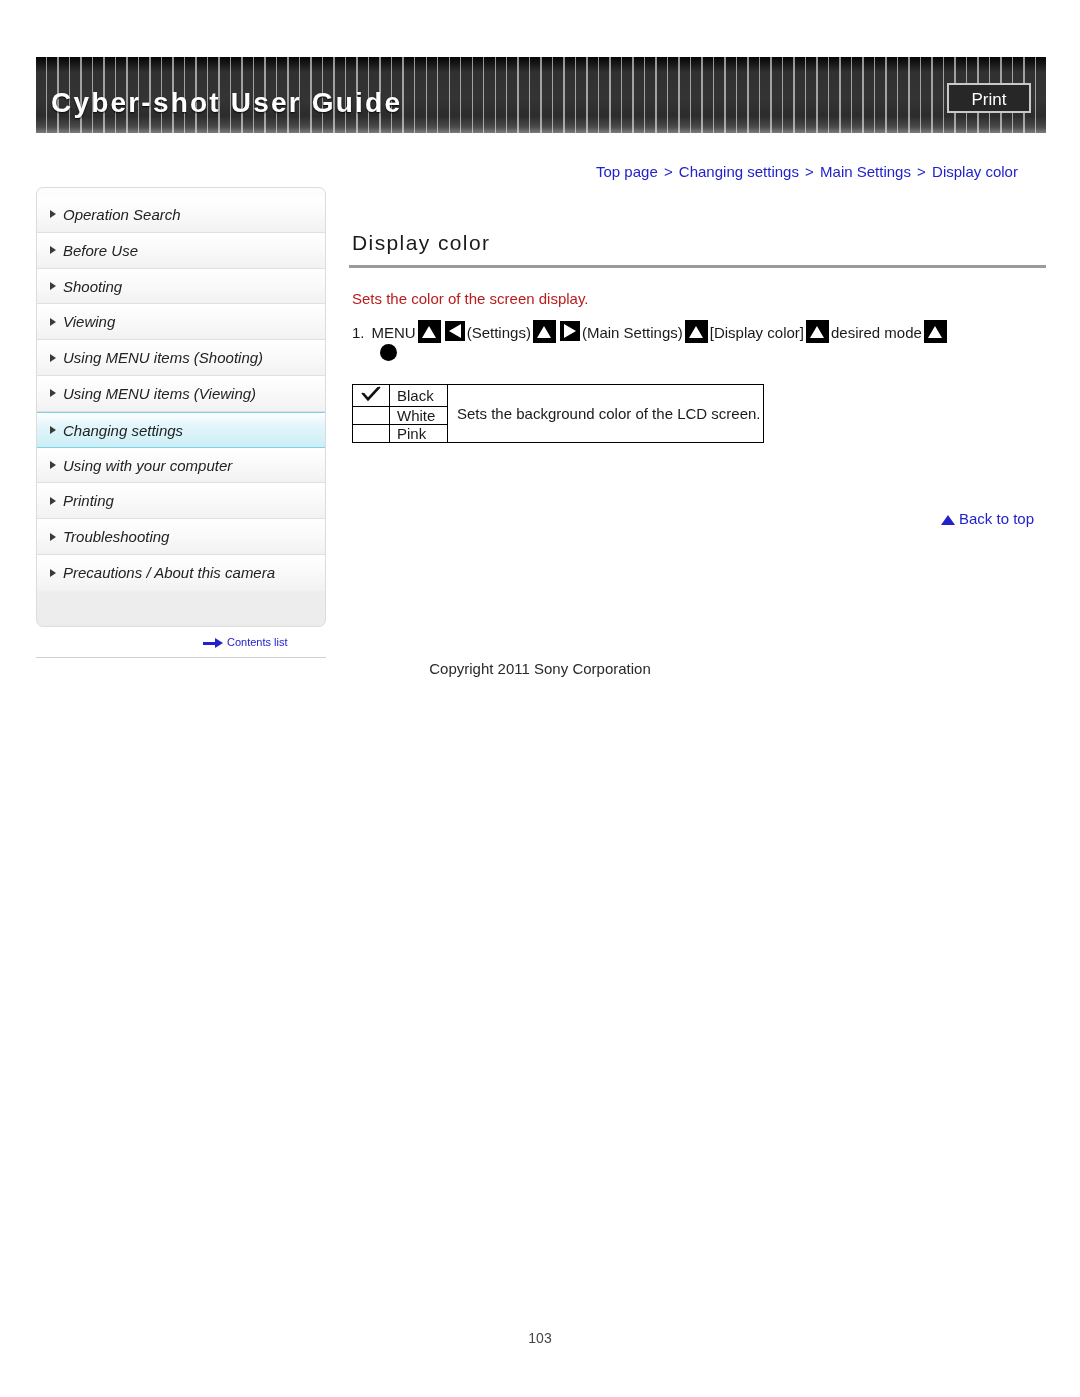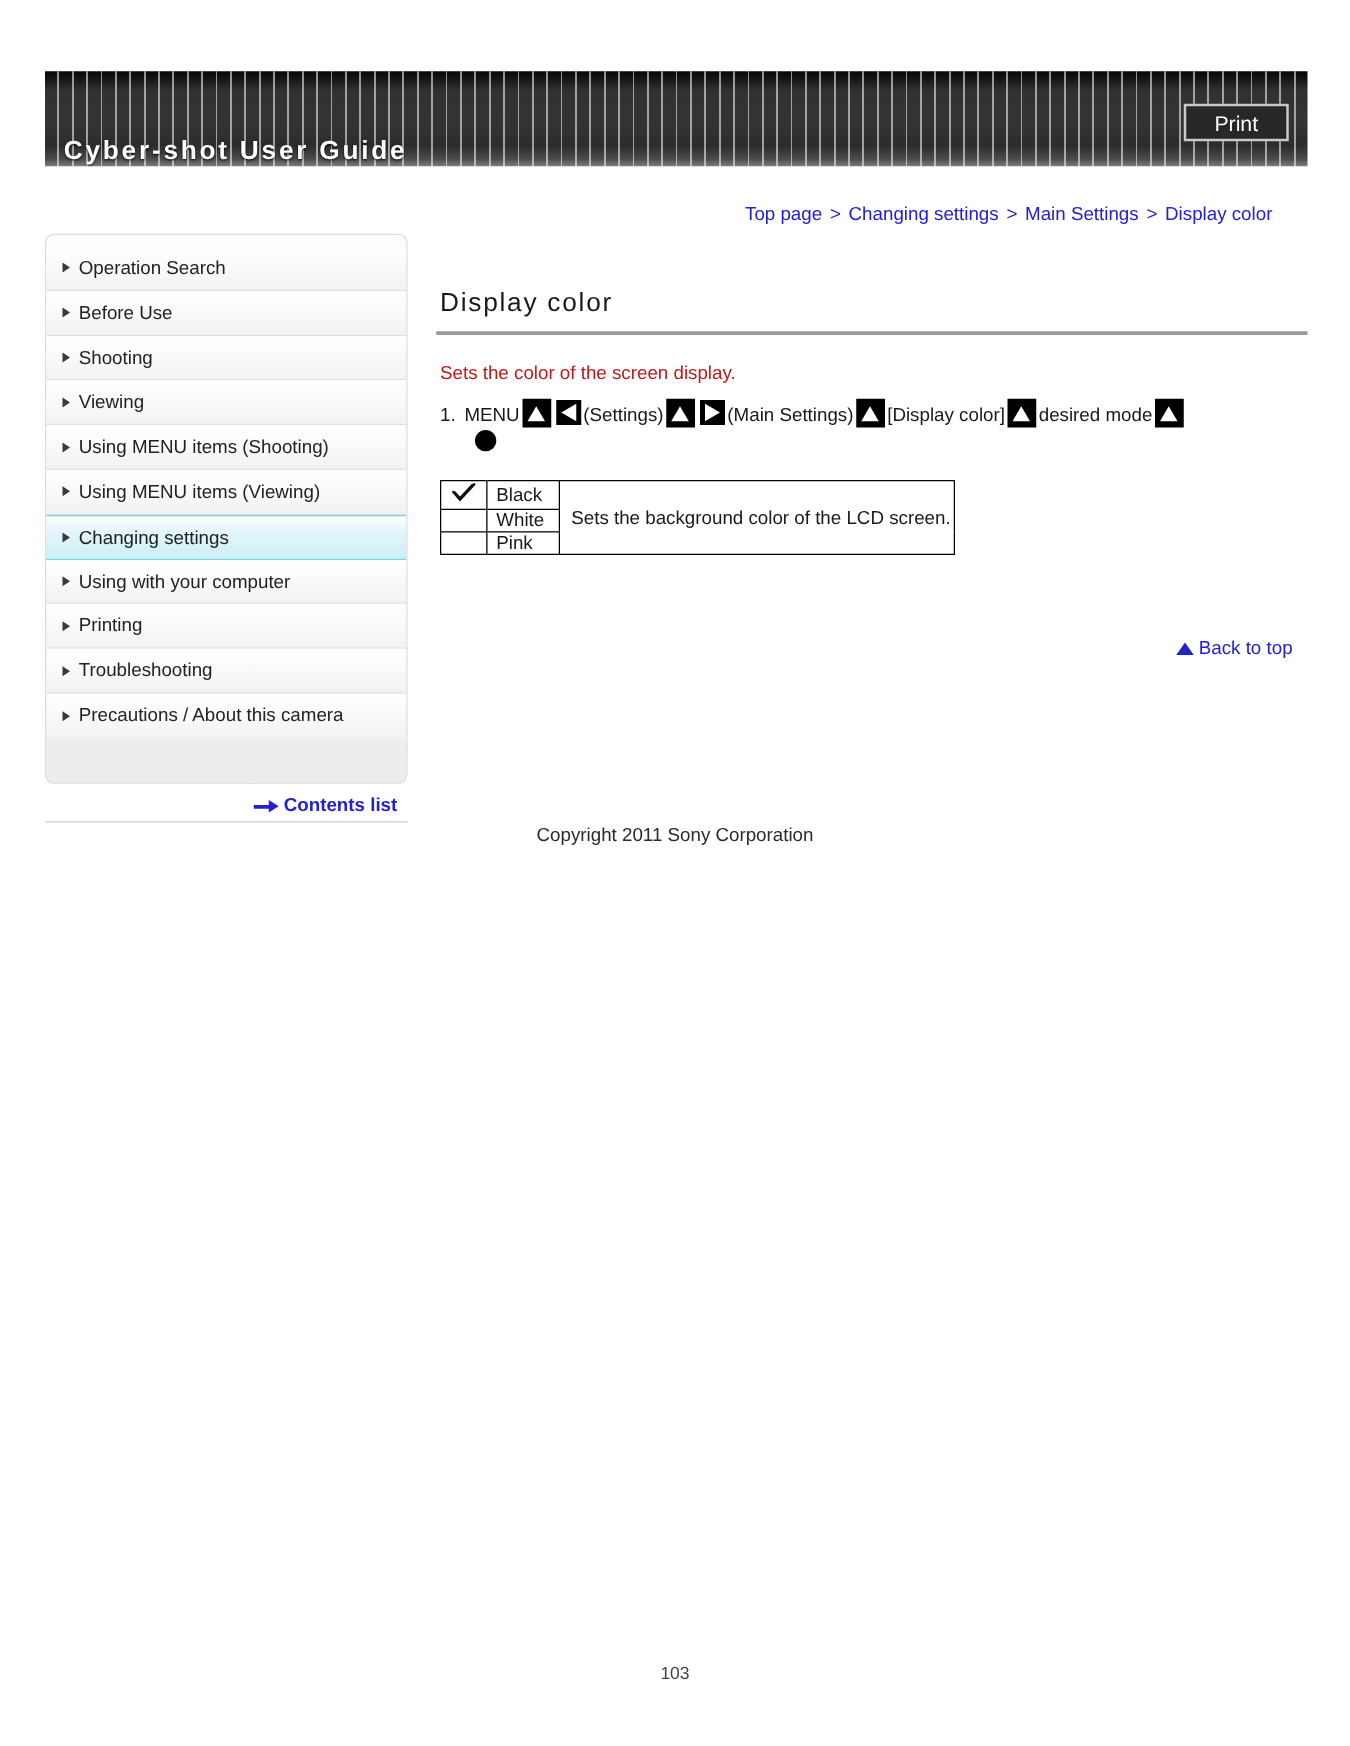--- a/index.html
+++ b/index.html
@@ -37,26 +37,25 @@
         #2c2c2c 78%,
         #4a4a4a 92%,
         #7c7c7c 100%);
     overflow: hidden;
   }
   .header-title {
     position: absolute;
     left: 15px;
     top: 30px;
     color: #ffffff;
-    font-size: 21px;
+    font-size: 28px;
     font-weight: bold;
     letter-spacing: 2.2px;
     white-space: nowrap;
     text-shadow: 0 1px 2px rgba(0,0,0,0.9);
-    margin-top: 22px;
   }
   .print-button {
     position: absolute;
     right: 15px;
     top: 26px;
     width: 84px;
     height: 30px;
     border: 2px solid #c9c9c9;
     background: #272727;
     color: #ffffff;
@@ -98,20 +97,21 @@
     height: 35.8px;
     line-height: 35.8px;
     padding-left: 26px;
     font-size: 15px;
     color: #222222;
     border-bottom: 1px solid #e0e0e0;
     background: linear-gradient(to bottom, #ffffff 0%, #fafafa 45%, #f2f2f2 100%);
     cursor: pointer;
     white-space: nowrap;
     box-sizing: border-box;
+    font-style: italic;
   }
   .nav-item:last-child { border-bottom: none; }
   .nav-item .bullet {
     position: absolute;
     left: 13px;
     top: 50%;
     margin-top: -4px;
     width: 0; height: 0;
     border-left: 6px solid #3a3a3a;
     border-top: 4px solid transparent;
@@ -121,25 +121,24 @@
     background: linear-gradient(to bottom, #ffffff 0%, #e4f6fb 35%, #cceef6 100%);
     border-top: 1px solid #7fd3e6;
     border-bottom: 1px solid #7fd3e6;
   }
 
   
   .contents-list {
     position: absolute;
     left: 203px;
     top: 636px;
-    font-size: 15px;
+    font-size: 11px;
     color: #2222cc;
     cursor: pointer;
     white-space: nowrap;
-    font-weight: bold;
   }
   .contents-list .arrow-right {
     display: inline-block;
     vertical-align: middle;
     position: relative;
     width: 20px;
     height: 10px;
     margin-right: 4px;
   }
   .contents-list .arrow-right::before {

